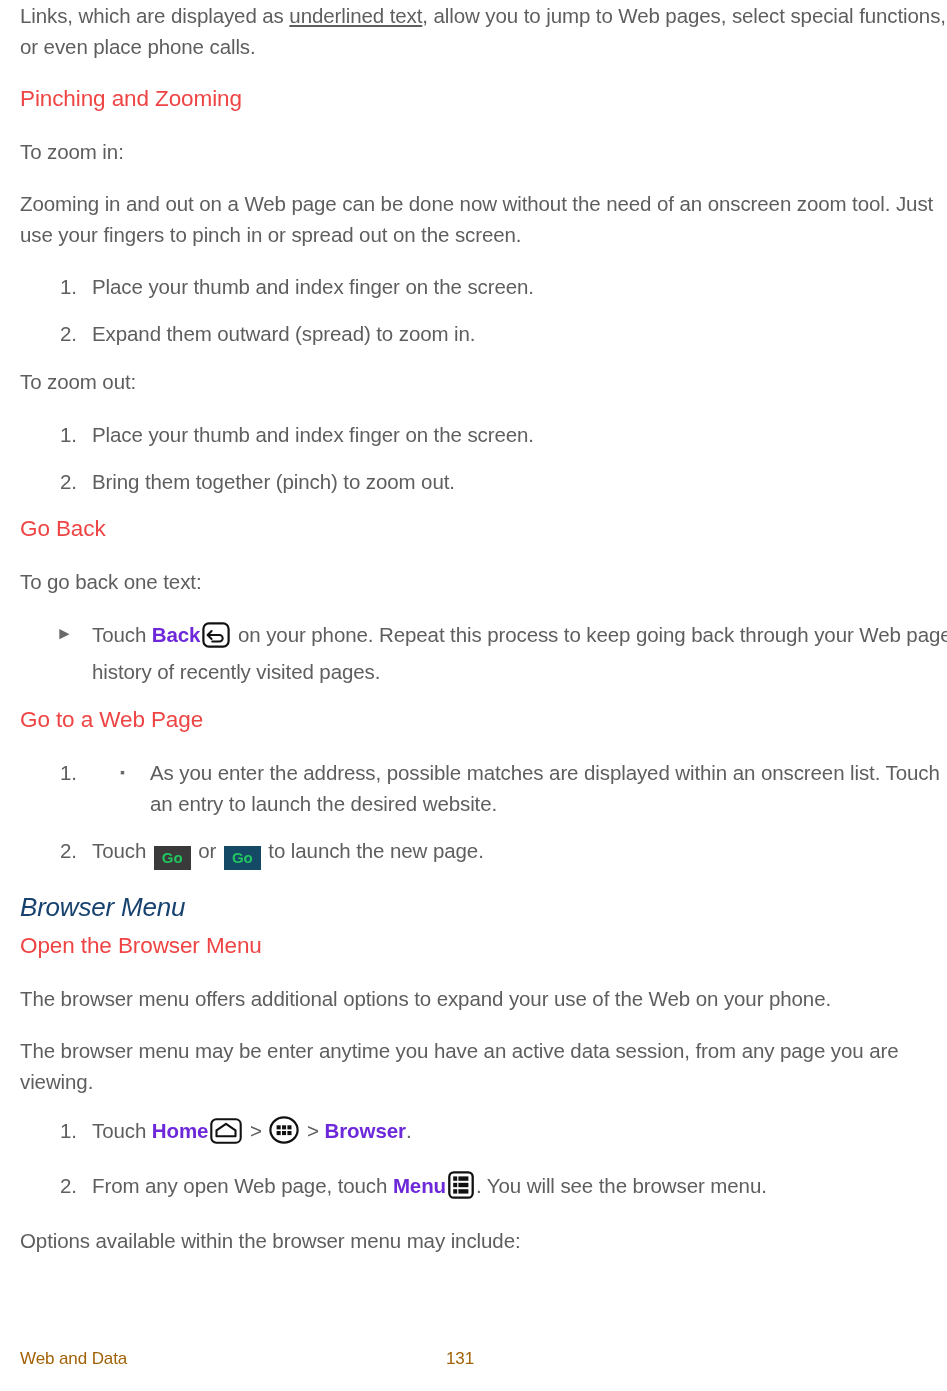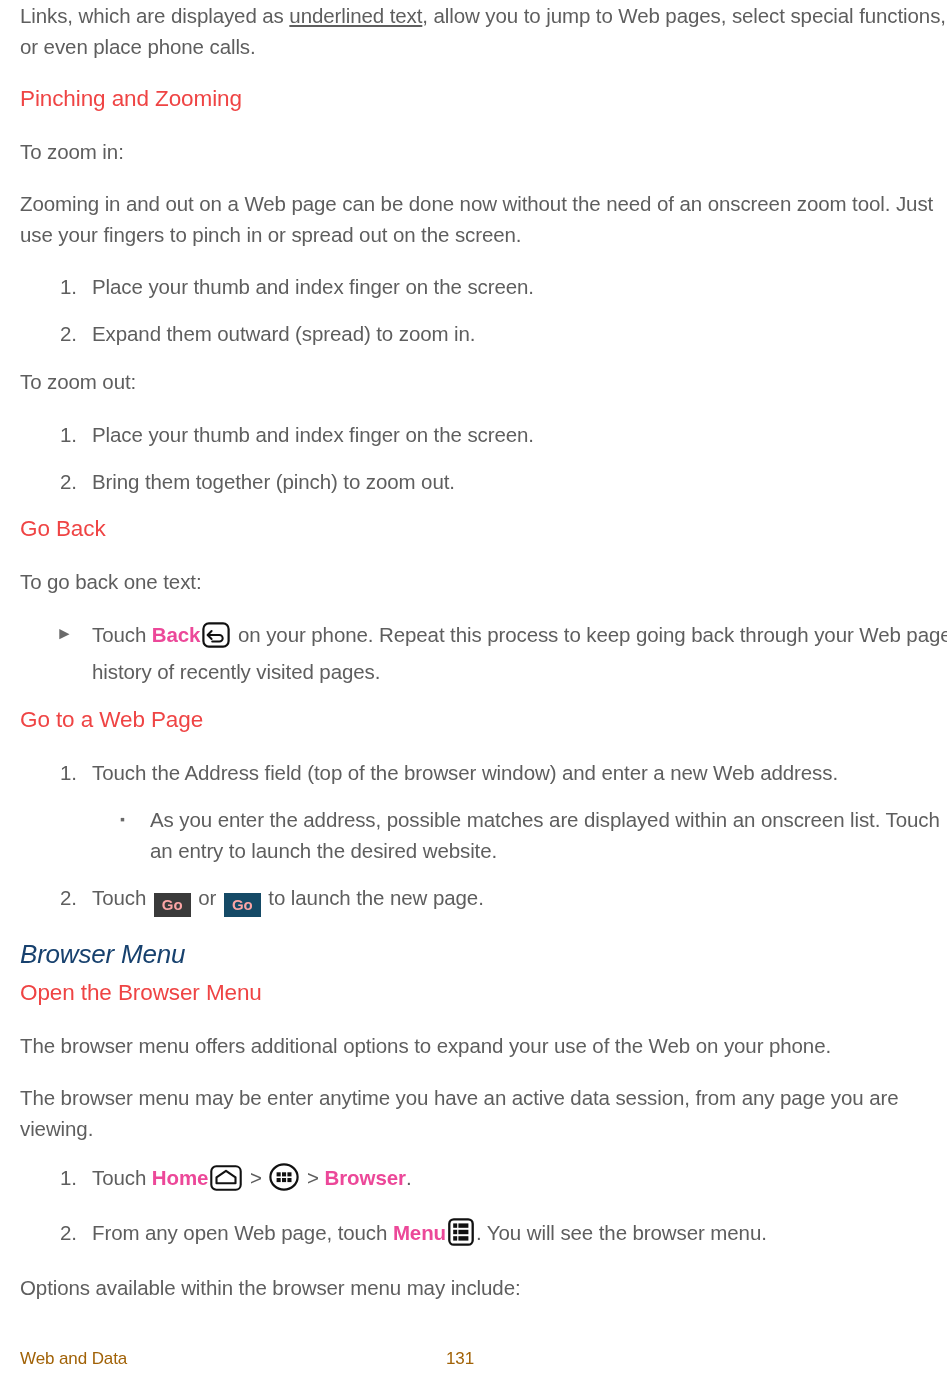--- a/index.html
+++ b/index.html
@@ -53,21 +53,21 @@
     font-weight: normal;
     color: #ef4444;
     margin: 0;
     padding: 0;
     line-height: 30px;
     letter-spacing: -0.1px;
   }
 
   u.link-underline { text-decoration: underline; text-underline-offset: 2px; }
 
-  b, strong { font-weight: bold; color: #ec4899; }
+  b, strong { font-weight: bold; color: #6d28d9; }
 
   
   ol.numlist {
     margin: 0;
     padding: 0;
     list-style: none;
   }
   ol.numlist > li {
     position: relative;
     padding-left: 72px;
@@ -126,21 +126,21 @@
   
   .ico {
     display: inline-block;
     vertical-align: -6px;
     margin: 0 2px;
   }
 
   .btn-go {
     display: inline-block;
     vertical-align: -5px;
-    color: #fca5a5;
+    color: #22c55e;
     font-size: 15px;
     font-weight: bold;
     font-family: "Liberation Sans", sans-serif;
     padding: 3px 8px 4px 8px;
     line-height: 17px;
     margin: 0 2px;
     letter-spacing: 0px;
   }
   .btn-go.dark  { background: #3a3a3a; }
   .btn-go.blue  { background: #154a66; }
@@ -235,21 +235,20 @@
     </li>
   </ul>
 
   <div class="block" style="margin-bottom:22px;">
     <h2 class="sub">Go to a Web Page</h2>
   </div>
 
   <ol class="numlist" style="margin-bottom:0;">
     <li style="margin-bottom:16px;">
       <span class="marker">1.</span>
-      <span>Touch the Address field (top of the browser window) and enter a new Web address.</span>
     </li>
   </ol>
 
   <ul class="sqlist" style="margin-bottom:16px;">
     <li>
       <span class="marker">▪</span>
       <span>As you enter the address, possible matches are displayed within an onscreen list. Touch an entry to launch the desired website.</span>
     </li>
   </ul>
 

